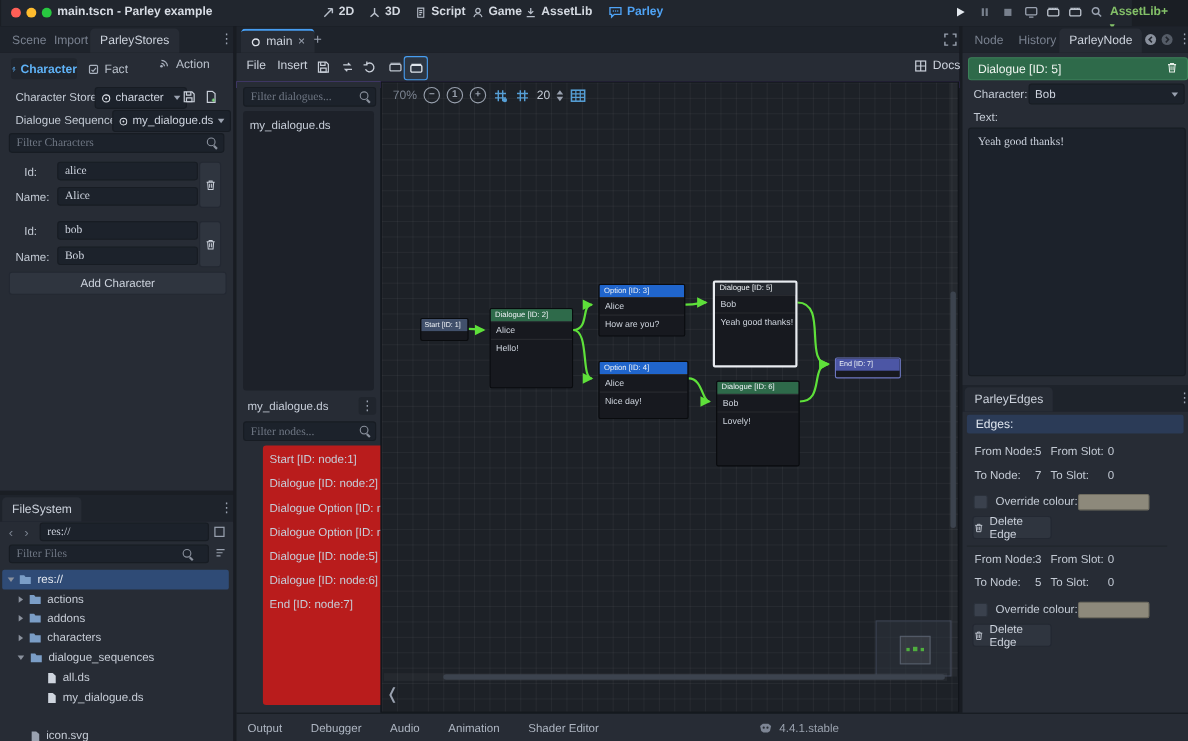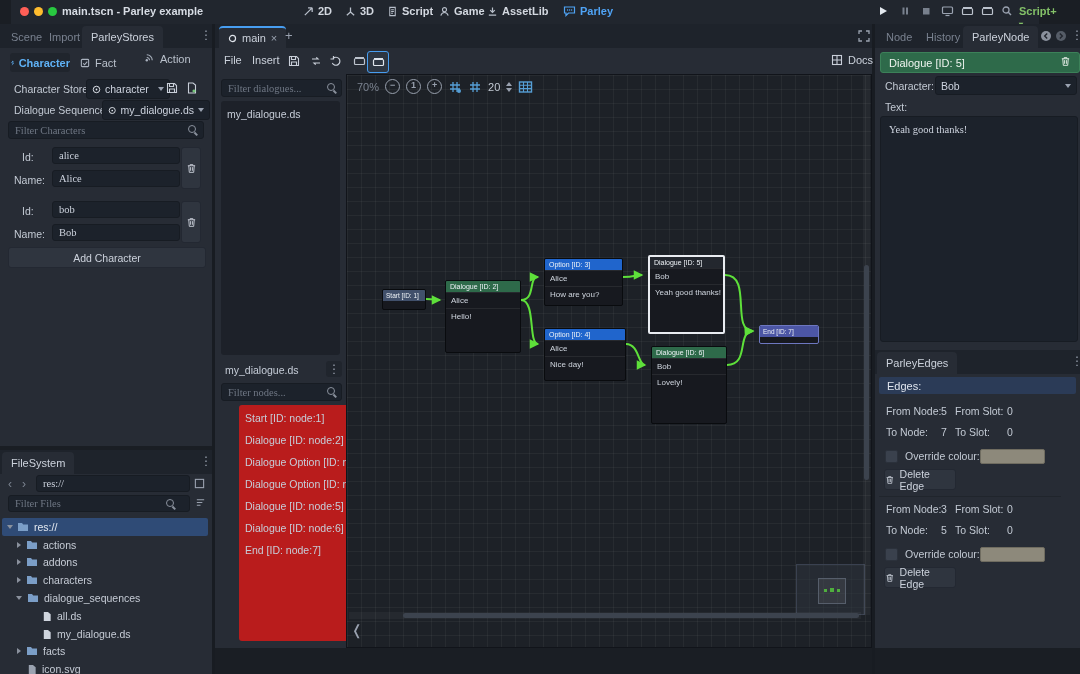--- a/index.html
+++ b/index.html
@@ -3,21 +3,21 @@
 <meta charset="utf-8">
 <style>
   html,body{margin:0;padding:0;background:#14171d;}
   #app{position:relative;width:1080px;height:674px;overflow:hidden;
        background:#1a1e24;font-family:"Liberation Sans",sans-serif;
        color:#cdd3de;font-size:11px;-webkit-font-smoothing:antialiased;}
   .abs{position:absolute;}
   .muted{color:#7b8390;}
   .rowtxt{white-space:nowrap;}
   
-  #titlebar{left:11px;top:0;width:1028px;height:24px;background:#21262e;border-bottom:1px solid #14171d;}
+  #titlebar{left:1px;top:0;width:1028px;height:24px;background:#21262e;border-bottom:1px solid #14171d;}
   .tl{width:9px;height:9px;border-radius:50%;top:7px;}
   #title-text{left:51px;top:5px;font-weight:bold;color:#d7dce4;}
   .ws-item{top:5px;display:flex;align-items:center;gap:4px;color:#d3d8e0;font-weight:bold;}
   .ws-item svg{display:block;}
   #parley-ws{color:#4fa3f5;}
   .run-icon{top:5px;}
   #forward-mode{top:5px;color:#83c068;font-weight:bold;}
   
   .tabbar{height:24px;background:#1e232b;border-bottom:1px solid #14171d;}
   .tab{position:absolute;top:2px;height:22px;line-height:22px;padding:0 9px;color:#79818f;
@@ -160,21 +160,21 @@
       <svg width="13" height="12" viewBox="0 0 13 12">
           <rect x="1.5" y="3.5" width="10" height="6" rx="1" stroke="#bcc3cd" fill="none" stroke-width="1.2"></rect>
           <path d="M2 2.5h9M3.5 2v1.5M6 2v1.5M8.5 2v1.5" stroke="#bcc3cd" stroke-width="1"></path>
         </svg></span>
     <span class="abs run-icon" style="left:990px">
       <svg width="12" height="12" viewBox="0 0 12 12">
           <circle cx="5" cy="5" r="3" stroke="#9aa2b0" fill="none" stroke-width="1.3"></circle>
           <path d="M7.3 7.3L10 10" stroke="#9aa2b0" stroke-width="1.4"></path>
         </svg></span>
     <span id="forward-mode" class="abs" style="left:1008px">
-      <span>Script+</span> <span style="font-size:8px">▾</span></span>
+      <span>AssetLib+</span> <span style="font-size:8px">▾</span></span>
   </div>
 
   <div class="vdiv" style="left:212px"></div>
   <div class="vdiv" style="left:872px"></div>
 
   <div class="abs tabbar" style="left:0;top:24px;width:212px">
     <span class="tab" style="left:2px">Scene</span>
     <span class="tab" style="left:40px">Import</span>
     <span class="tab active" style="left:82px">ParleyStores</span>
     <span class="abs dots" style="left:200px;top:6px">⋮</span>
@@ -324,27 +324,20 @@
       <svg width="10" height="11" viewBox="0 0 10 12" style="margin:0 5px 0 40px">
           <path d="M1.5 1h4.5L9 3.5V11H1.5z" fill="#cfd5de"></path>
         </svg>
       <span>all.ds</span>
       </div>
     <div class="fsrow" style="top:151px">
       <svg width="10" height="11" viewBox="0 0 10 12" style="margin:0 5px 0 40px">
           <path d="M1.5 1h4.5L9 3.5V11H1.5z" fill="#cfd5de"></path>
         </svg>
       <span>my_dialogue.ds</span>
-      </div>
-    <div class="fsrow" style="top:168px">
-      <span class="car-r" style="margin:0 5px 0 15px"></span>
-      <svg width="12" height="10" viewBox="0 0 12 10" style="margin-right:5px">
-          <path d="M1 1h4l1.2 1.6H11V9H1z" fill="#7b9ec7"></path>
-        </svg>
-      <span>facts</span>
       </div>
     <div class="fsrow" style="top:186px">
       <svg width="10" height="11" viewBox="0 0 10 12" style="margin:0 5px 0 25px">
           <path d="M1.5 1h4.5L9 3.5V11H1.5z" fill="#9aa2b0"></path>
         </svg>
       <span>icon.svg</span>
       </div>
   </div>
 
   <div class="abs tabbar" style="left:215px;top:24px;width:657px">
@@ -597,14 +590,29 @@
     <span class="lbl" style="left:30px;top:174px">Override colour:</span>
     <span class="swatch" style="left:105px;top:173px;width:63px;height:13px"></span>
     <span class="btn" style="left:9px;top:193px;width:70px;height:19px">
       <svg width="10" height="10" viewBox="0 0 12 12">
           <path d="M2 3h8M4.5 3V1.8h3V3M3 3l.6 7.2h4.8L9 3M5 4.5v4M7 4.5v4" stroke="#c9cfd9" stroke-width="1" fill="none"></path>
         </svg>
       <span>Delete Edge</span>
       </span>
   </div>
 
+  <div id="bottombar" class="abs">
+    <span class="bitem">Output</span>
+    <span class="bitem">Debugger</span>
+    <span class="bitem">Audio</span>
+    <span class="bitem">Animation</span>
+    <span class="bitem">Shader Editor</span>
+    <span style="margin-left:120px;display:flex;align-items:center;gap:6px">
+      <svg width="12" height="11" viewBox="0 0 12 11">
+          <path d="M2 8.5L1 4l2.5-2h5L11 4l-1 4.5-2 1.5H4z" fill="#7d8594"></path>
+          <circle cx="4.3" cy="5.5" r="1" fill="#272c35"></circle>
+          <circle cx="7.7" cy="5.5" r="1" fill="#272c35"></circle>
+        </svg>
+      <span style="color:#9aa2ae;font-size:10.5px">4.4.1.stable</span>
+      </span>
+  </div>
 
 </div>
 
 </body></html>

